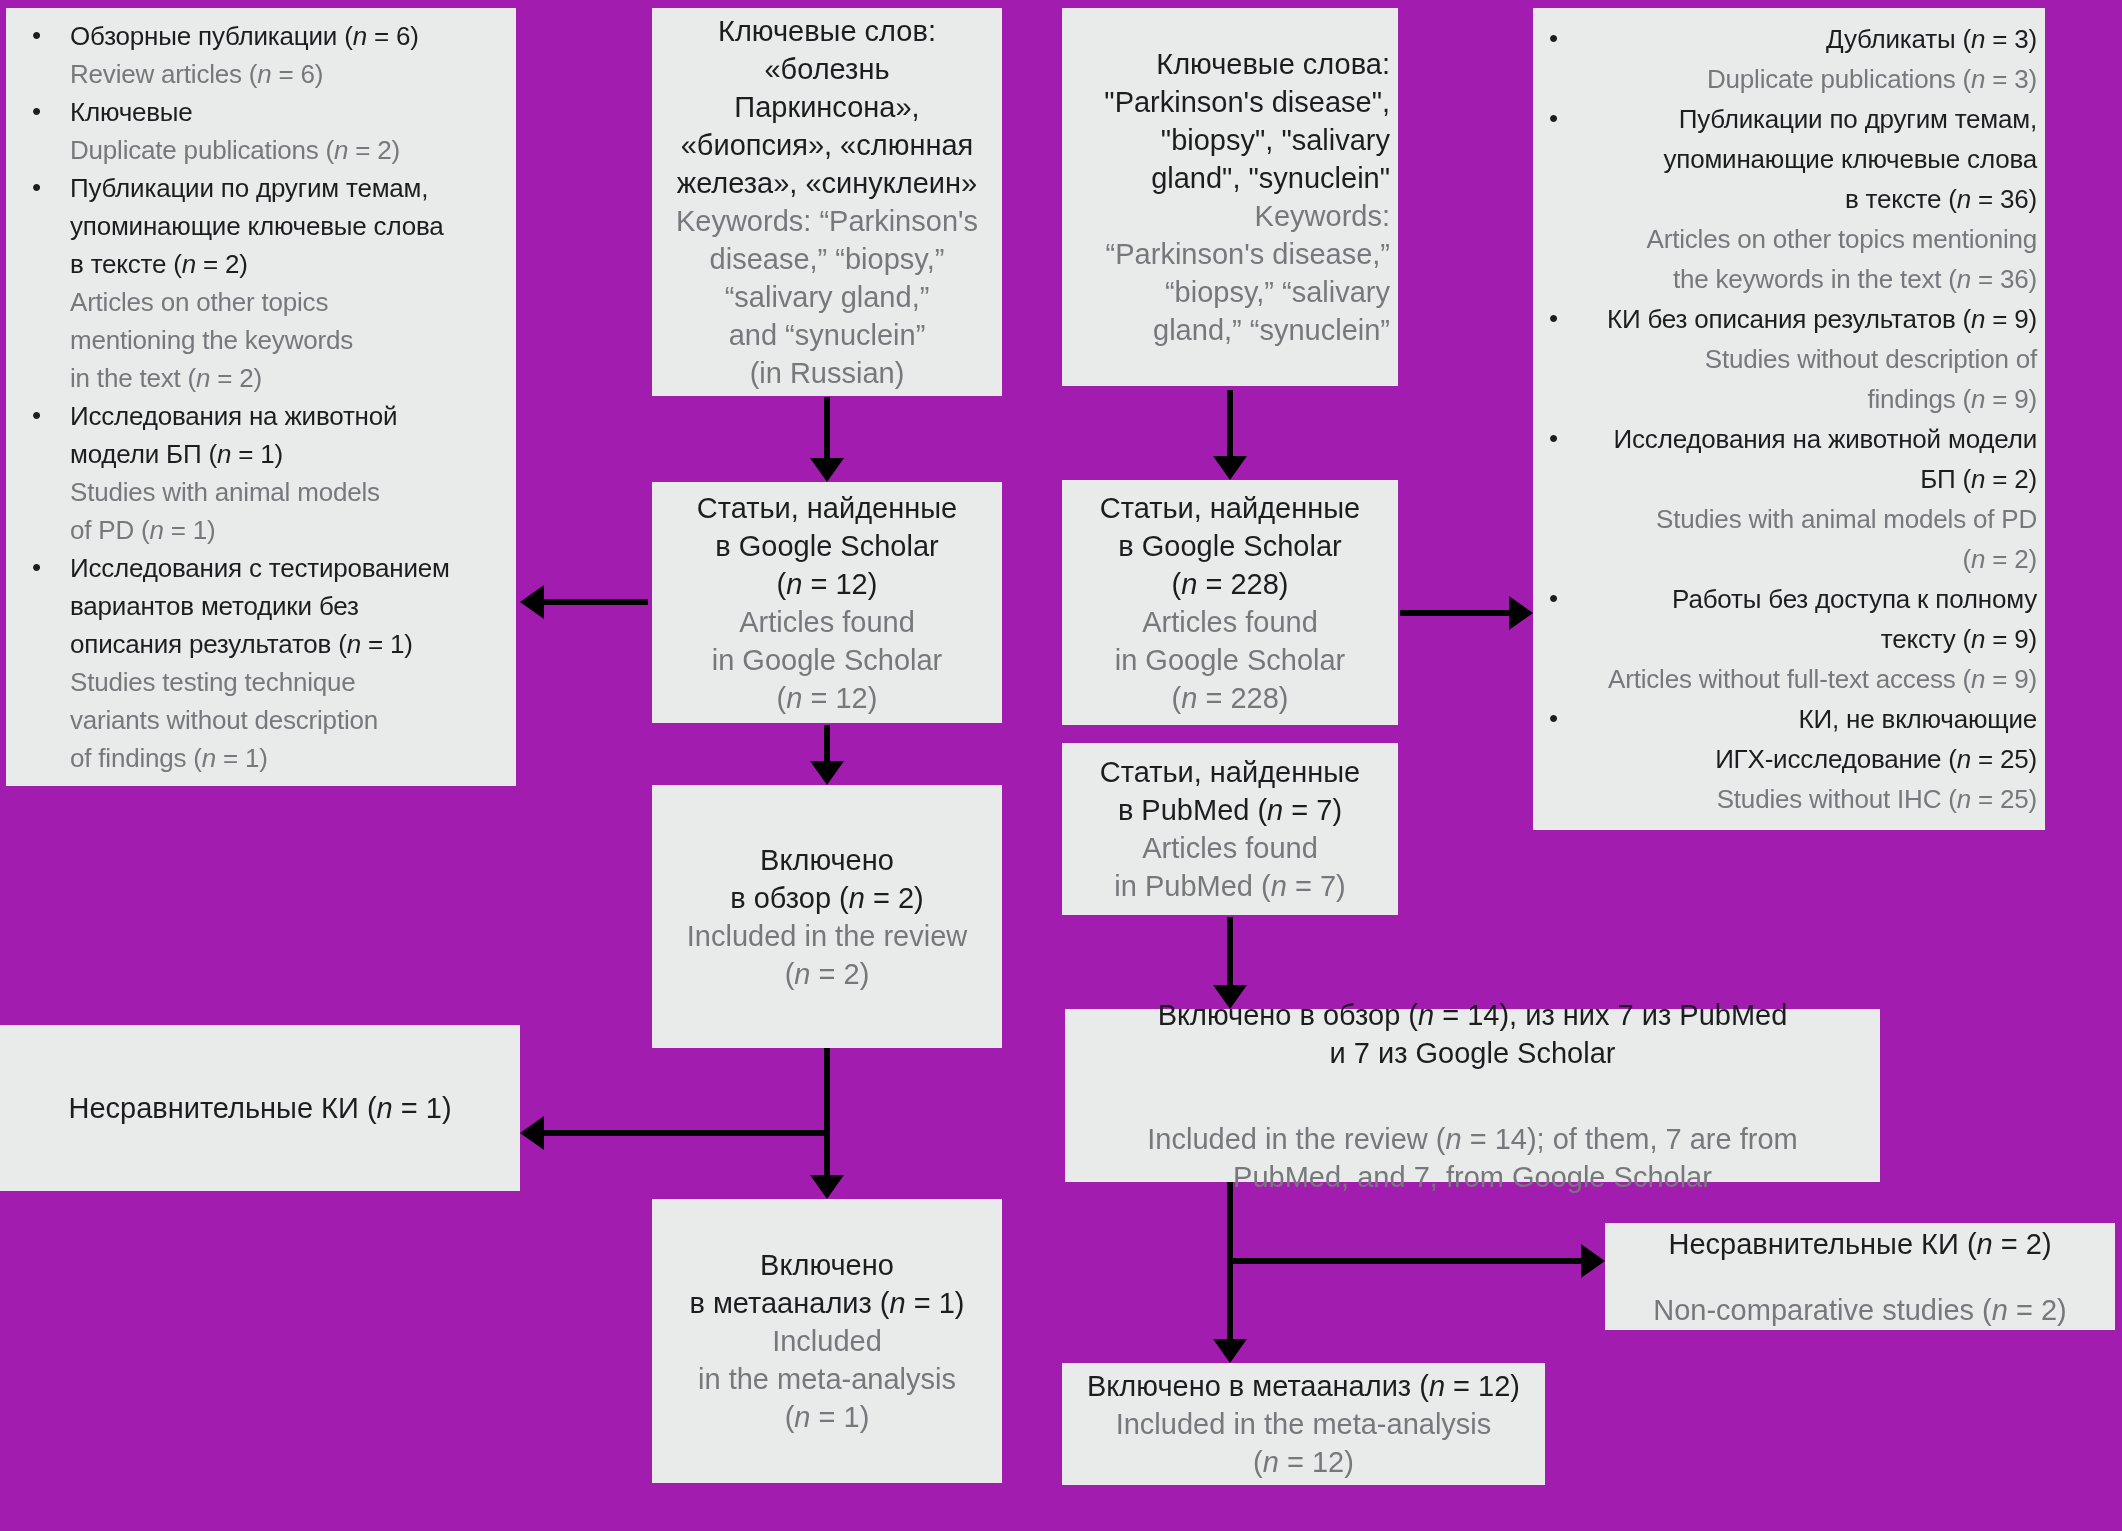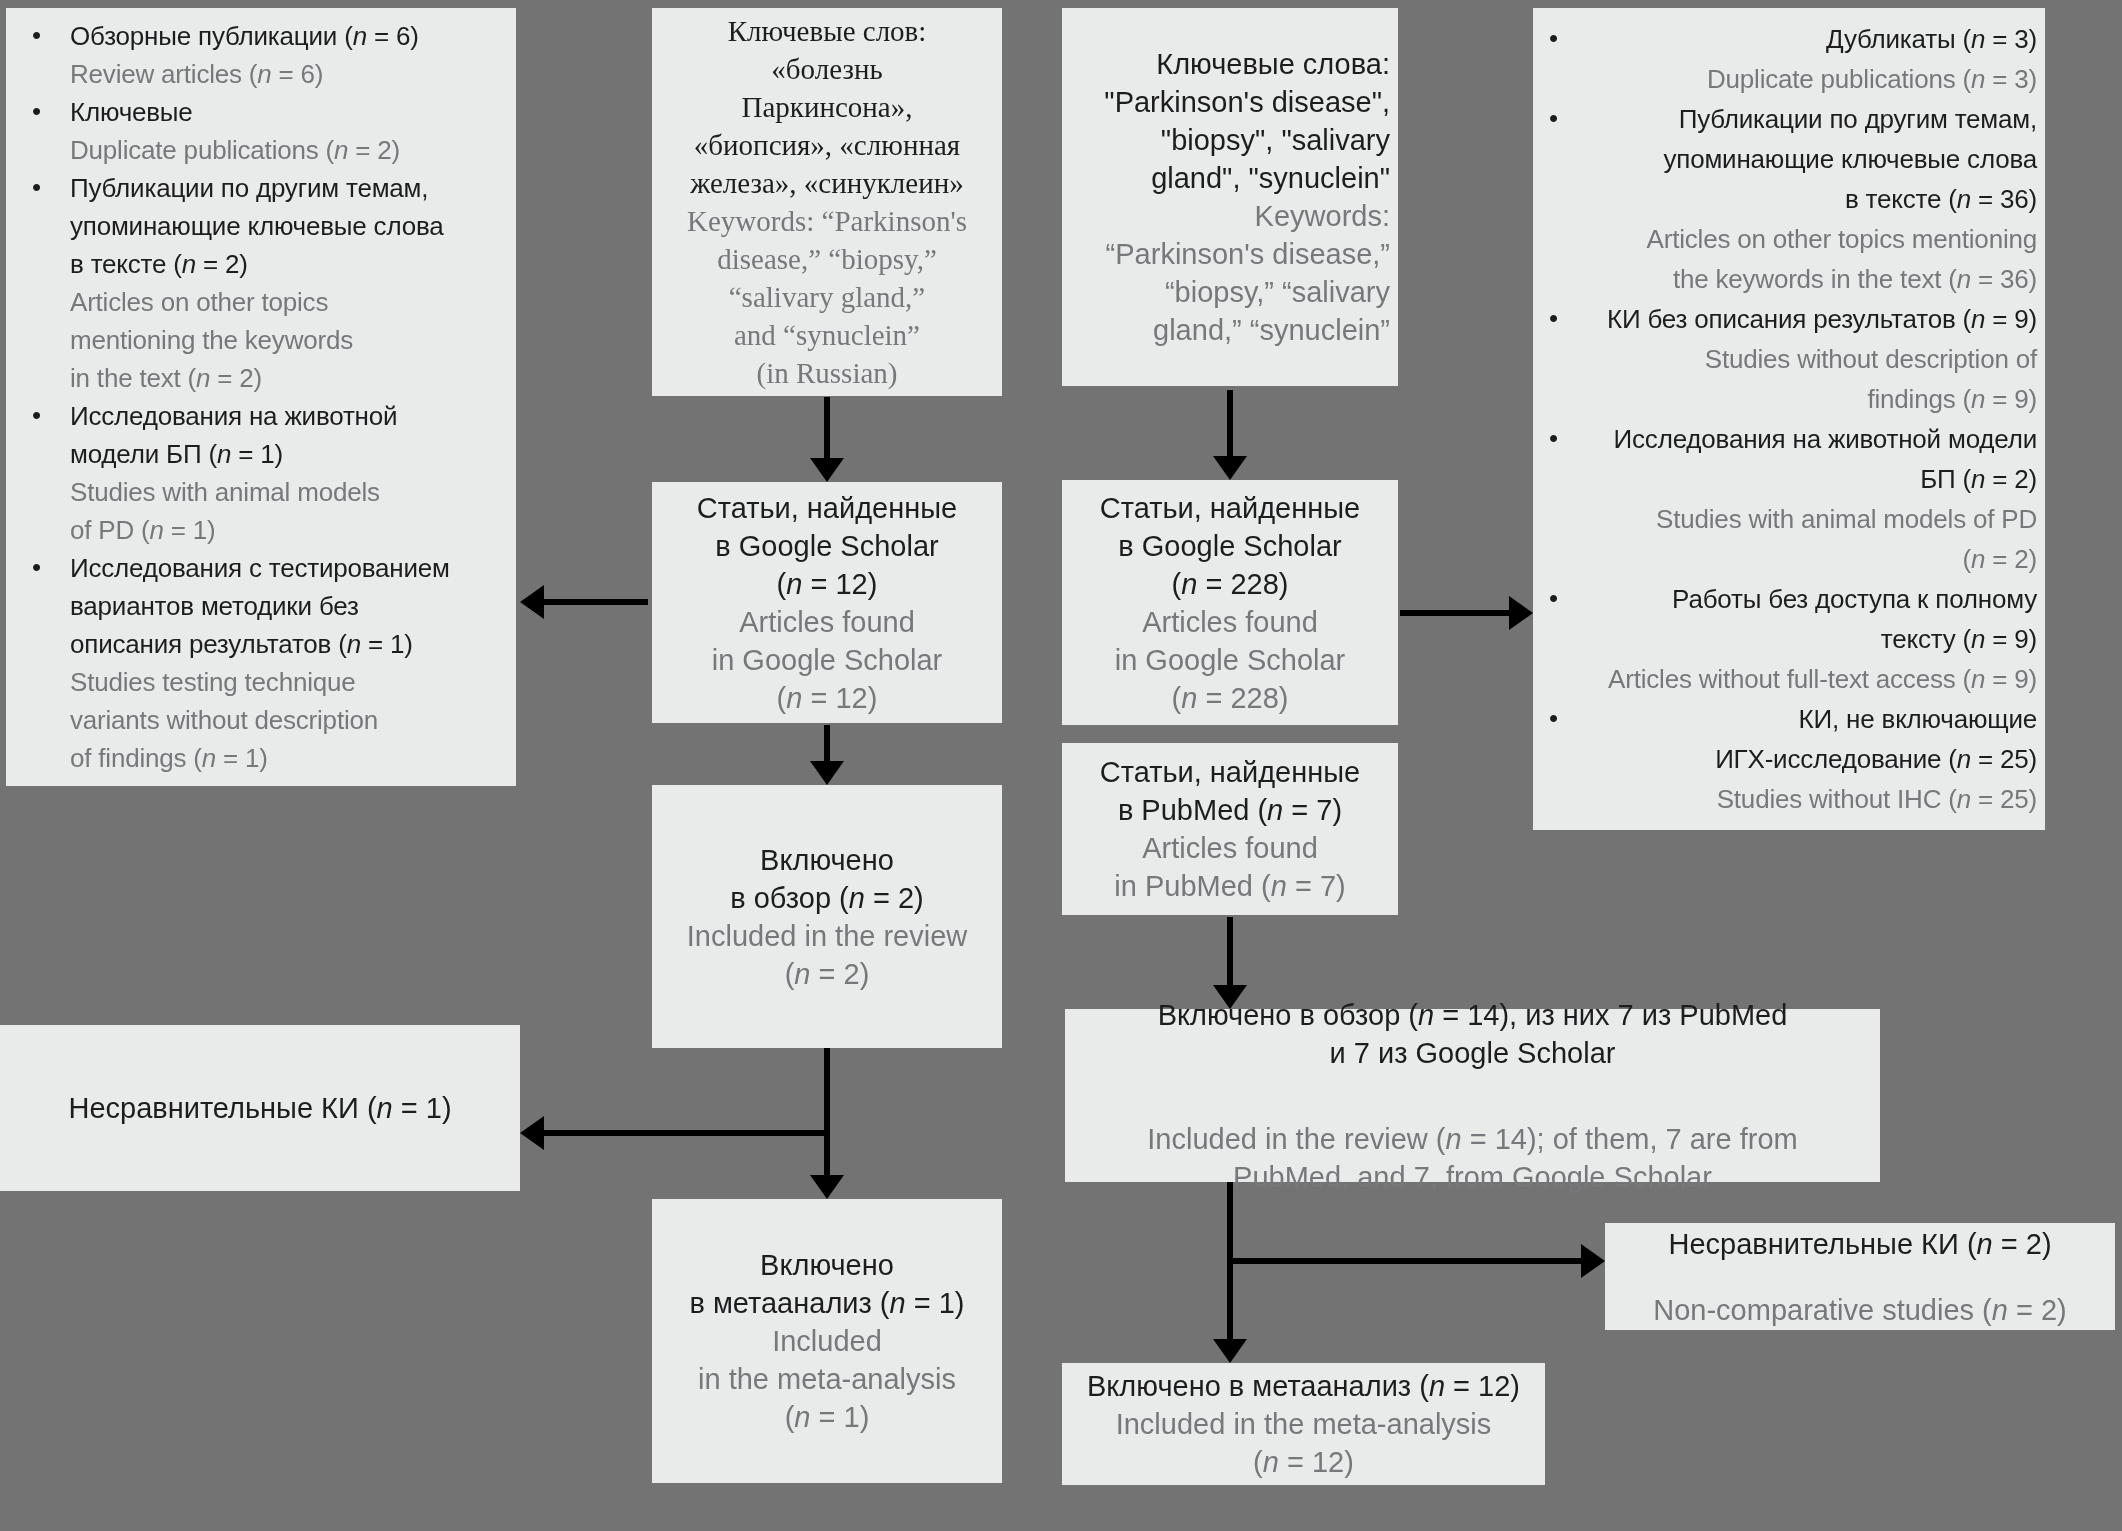--- a/index.html
+++ b/index.html
@@ -1,19 +1,19 @@
 <!DOCTYPE html>
 <html><head>
 <meta charset="utf-8">
 <title>Flow Diagram</title>
 <style>
   * { margin:0; padding:0; box-sizing:border-box; }
   html,body { background:#ffffff; }
   body { font-family:"Liberation Sans","DejaVu Sans",sans-serif; color:#1d1d1f; }
-  .stage { position:relative; width:2122px; height:1531px; background:#737373; overflow:hidden; }
+  .stage { position:relative; width:2122px; height:1531px; background:#a21caf; overflow:hidden; }
   .box { position:absolute; background:#e9eaea; }
   .center { display:flex; flex-direction:column; justify-content:center; text-align:center;
             font-size:29px; line-height:38px; padding:6px 8px; }
   .txt { white-space:pre-line; }
   .en { color:#77787b; }
   .list { display:flex; flex-direction:column; justify-content:center;
           font-size:26px; line-height:38px; letter-spacing:-0.2px; padding:10px 8px 10px 0; }
   .list-right { line-height:40px; }
   .li { position:relative; padding-left:64px; }
   .li::before { content:"\2022"; position:absolute; left:26px; top:-1px; font-size:26px; color:#1d1d1f; }
@@ -72,21 +72,21 @@
     <div class="li">
       <div class="ru txt">Исследования с тестированием
 вариантов методики без
 описания результатов (<i>n</i> = 1)</div>
       <div class="en txt">Studies testing technique
 variants without description
 of findings (<i>n</i> = 1)</div>
     </div>
   </div>
 
-  <div class="box center" style="left:652px; top:8px; width:350px; height:388px;font-family:Liberation Serif, serif;">
+  <div class="box center" style="left:652px; top:8px; width:350px; height:388px;">
     <div class="ru txt">Ключевые слов:
 «болезнь
 Паркинсона»,
 «биопсия», «слюнная
 железа», «синуклеин»</div>
     <div class="en txt">Keywords: “Parkinson's
 disease,” “biopsy,”
 “salivary gland,”
 and “synuclein”
 (in Russian)</div>

